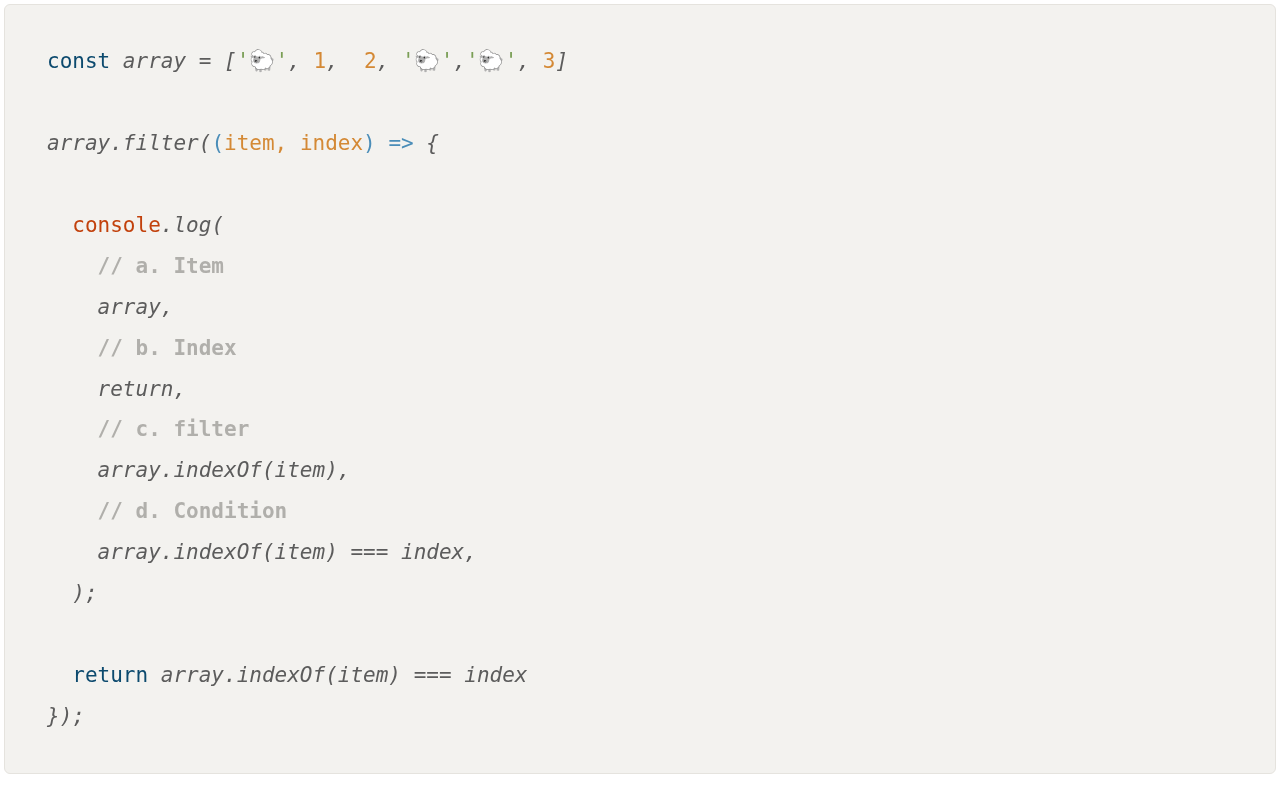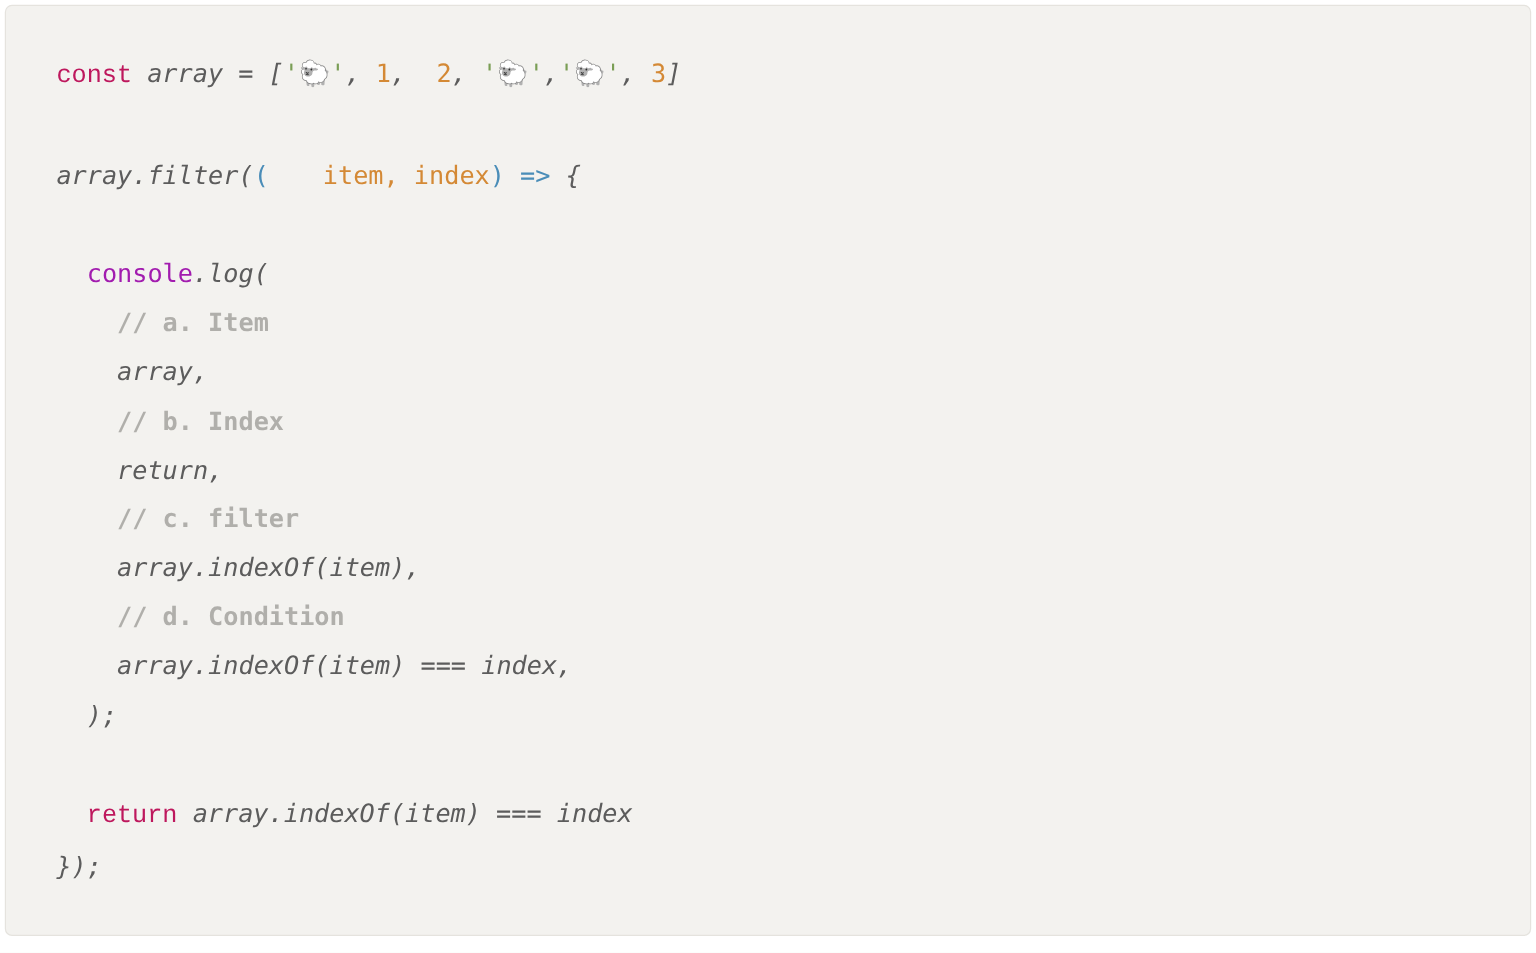--- a/index.html
+++ b/index.html
@@ -17,25 +17,25 @@
       border: 1px solid #e5e3de;
       border-radius: 6px;
       padding: 36px 38px 36px 42px;
       font-family: ui-monospace, "SF Mono", Menlo, Consolas, monospace;
       font-size: 21px;
       line-height: 1.95;
       color: #5c5c5c;
       white-space: pre;
       overflow-x: auto;
     }
-    .tok-keyword { color: #be185d; font-family: Liberation Mono, monospace; }
+    .tok-keyword { color: #0c4a6e; }
     .tok-string  { color: #7a9e55; }
     .tok-number  { color: #d48935; }
-    .tok-param   { color: #d48935; margin-left: 45px; }
-    .tok-builtin { color: #a21caf; margin-top: 24px; }
+    .tok-param   { color: #d48935; }
+    .tok-builtin { color: #c2410c; margin-top: 24px; }
     .tok-arrow   { color: #4a8db8; }
     .tok-paren   { color: #4a8db8; }
     .tok-comment { color: #b0afab; font-weight: bold; }
     .tok-default { color: #5c5c5c; font-style: italic; }
   </style>
 </head>
 <body>
 
 <pre class="code-block"><code id="code-target"><span><span class="tok-keyword">const</span><span class="tok-default"> array = [</span><span class="tok-string">'🐑'</span><span class="tok-default">, </span><span class="tok-number">1</span><span class="tok-default">,  </span><span class="tok-number">2</span><span class="tok-default">, </span><span class="tok-string">'🐑'</span><span class="tok-default">,</span><span class="tok-string">'🐑'</span><span class="tok-default">, </span><span class="tok-number">3</span><span class="tok-default">]</span></span>
 <span></span>

